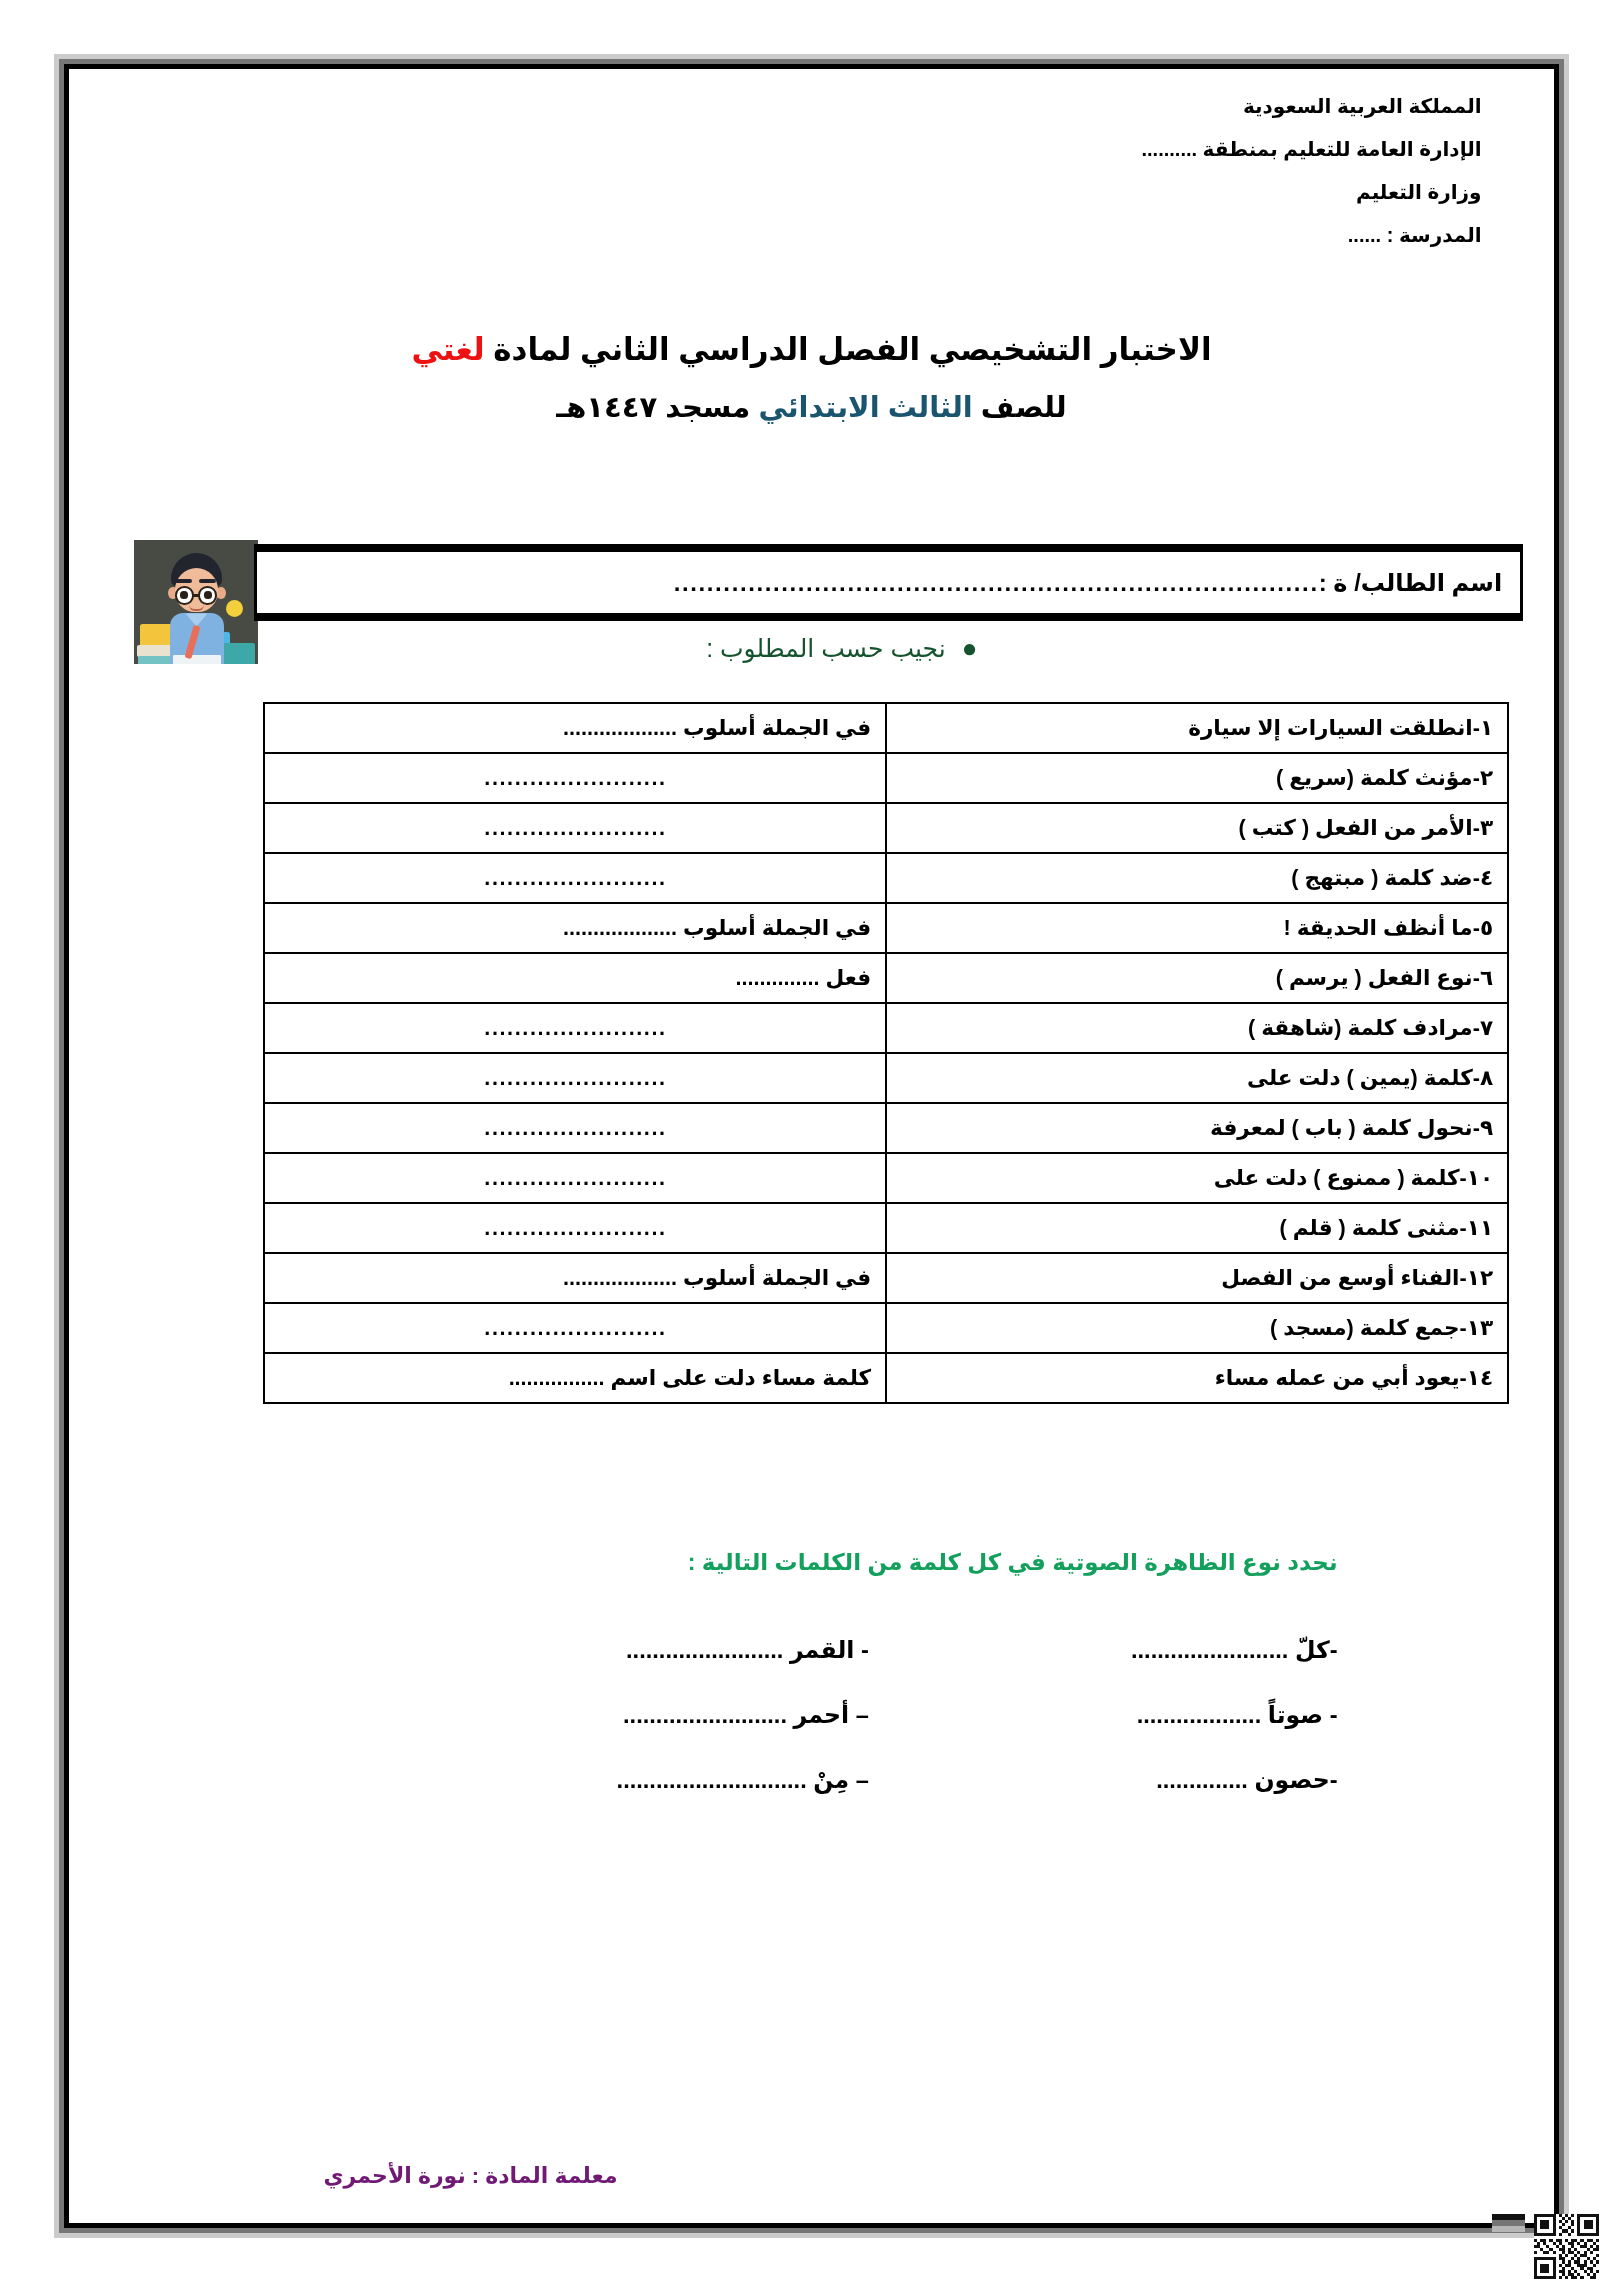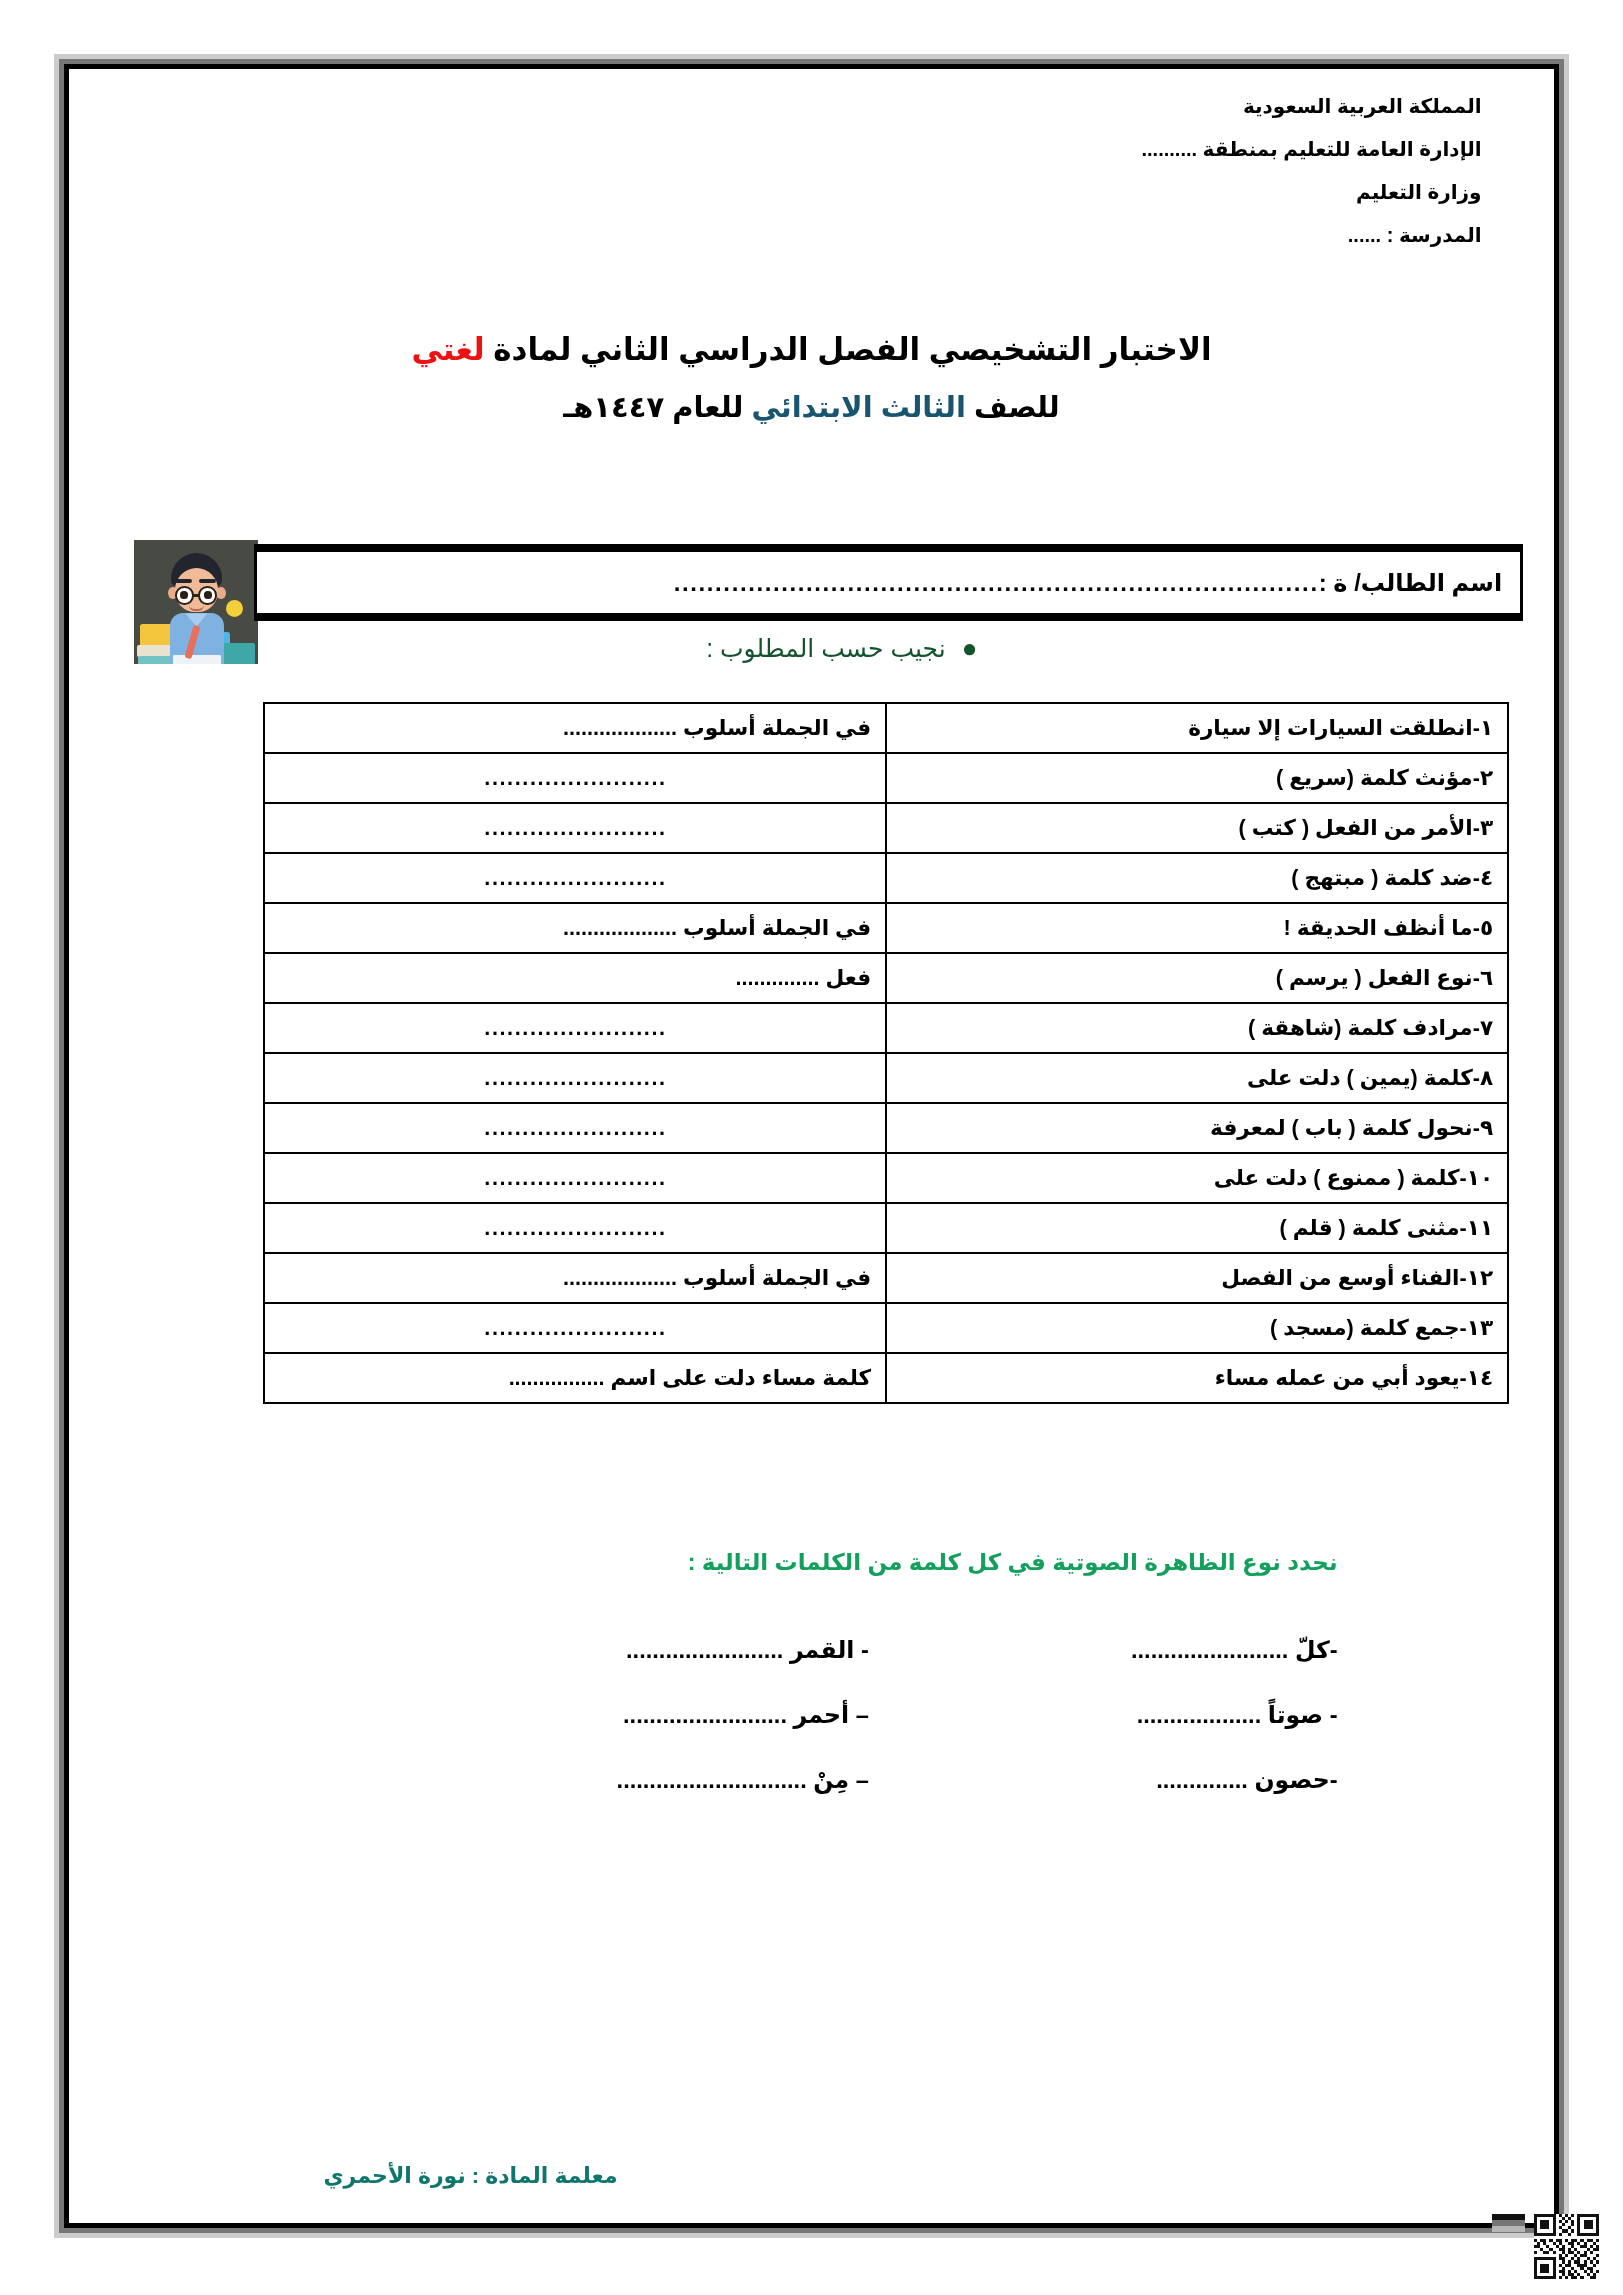--- a/index.html
+++ b/index.html
@@ -237,21 +237,21 @@
   .pair-cell.left  { width: 54%; }
 
   
   #footer-teacher {
     position: absolute;
     top: 2094px;
     right: 936px;
     direction: rtl;
     font-size: 22px;
     font-weight: bold;
-    color: #0f766e;
+    color: #701a75;
     white-space: nowrap;
   }
 
   
   #qr-wrap {
     position: absolute;
     left: 1534px;
     top: 2214px;
     width: 65px; height: 65px;
   }
@@ -277,21 +277,21 @@
   </div>
 
   <div id="title-block">
     <div id="title-1">
       <span>الاختبار التشخيصي الفصل الدراسي الثاني لمادة</span>
       <span class="subject">لغتي</span>
     </div>
     <div id="title-2">
       <span>للصف</span>
       <span class="grade">الثالث الابتدائي</span>
-      <span>للعام ١٤٤٧هـ</span>
+      <span>مسجد ١٤٤٧هـ</span>
     </div>
   </div>
 
   <div id="boy-illustration">
     <span class="books-l"></span>
     <span class="books-l2"></span>
     <span class="books-l3"></span>
     <span class="bulb"></span>
     <span class="books-r2"></span>
     <span class="books-r"></span>

